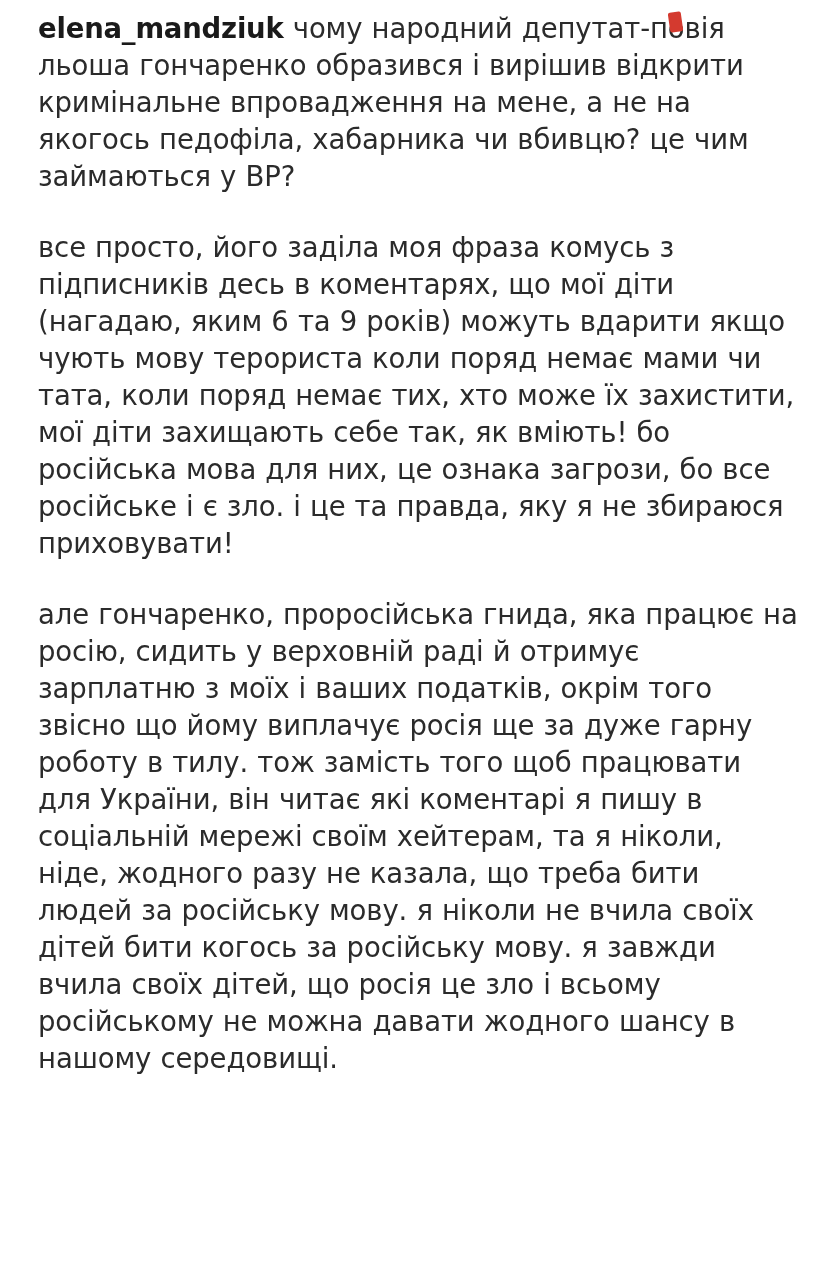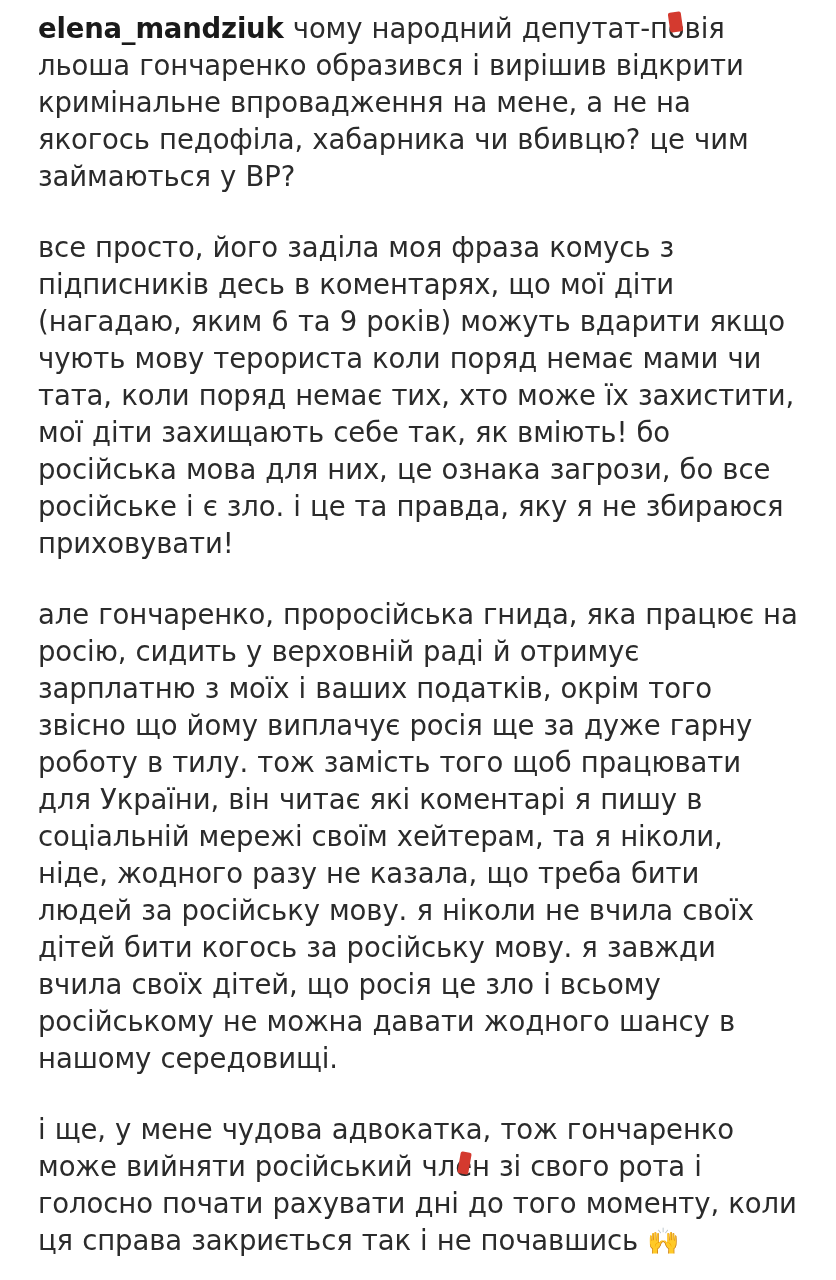--- a/index.html
+++ b/index.html
@@ -66,15 +66,14 @@
   }
 </style>
 </head>
 <body>
 
 <div class="post">
   <div id="paragraphs-root">
       <p class="para"><span class="username">elena_mandziuk</span><span> чому народний депутат-п</span><span class="redaction r1">о</span><span>вія льоша гончаренко образився і вирішив відкрити кримінальне впровадження на мене, а не на якогось педофіла, хабарника чи вбивцю? це чим займаються у ВР?</span></p>
       <p class="para"><span>все просто, його заділа моя фраза комусь з підписників десь в коментарях, що мої діти (нагадаю, яким 6 та 9 років) можуть вдарити якщо чують мову терориста коли поряд немає мами чи тата, коли поряд немає тих, хто може їх захистити, мої діти захищають себе так, як вміють! бо російська мова для них, це ознака загрози, бо все російське і є зло. і це та правда, яку я не збираюся приховувати!</span></p>
       <p class="para"><span>але гончаренко, проросійська гнида, яка працює на росію, сидить у верховній раді й отримує зарплатню з моїх і ваших податків, окрім того звісно що йому виплачує росія ще за дуже гарну роботу в тилу. тож замість того щоб працювати для України, він читає які коментарі я пишу в соціальній мережі своїм хейтерам, та я ніколи, ніде, жодного разу не казала, що треба бити людей за російську мову. я ніколи не вчила своїх дітей бити когось за російську мову. я завжди вчила своїх дітей, що росія це зло і всьому російському не можна давати жодного шансу в нашому середовищі.</span></p>
-      <p class="para"><span>і ще, у мене чудова адвокатка, тож гончаренко може вийняти російський чл</span><span class="redaction r2">е</span><span>н зі свого рота і голосно почати рахувати дні до того моменту, коли ця справа закриється так і не почавшись </span><span class="emoji">🙌</span></p>
     </div>
 </div>
 
 </body></html>

